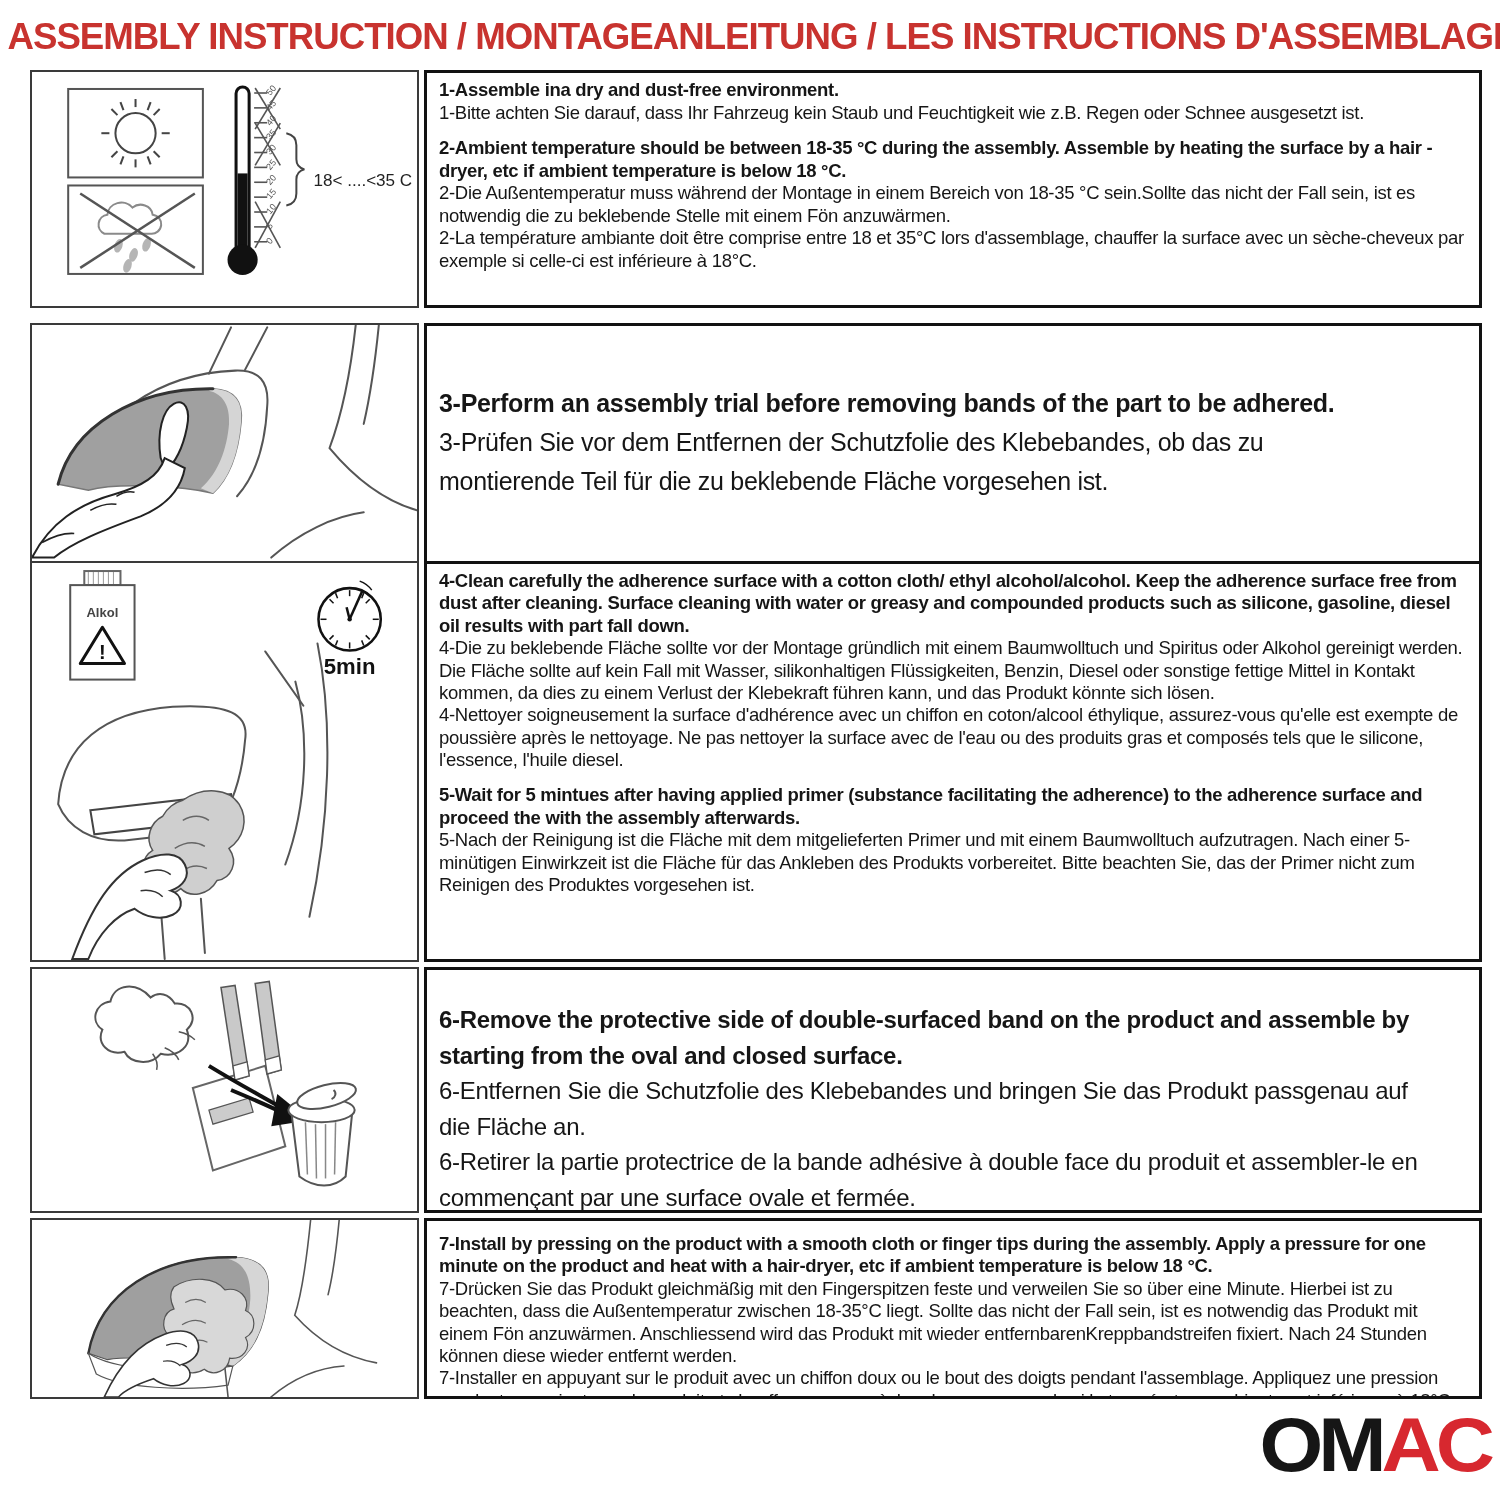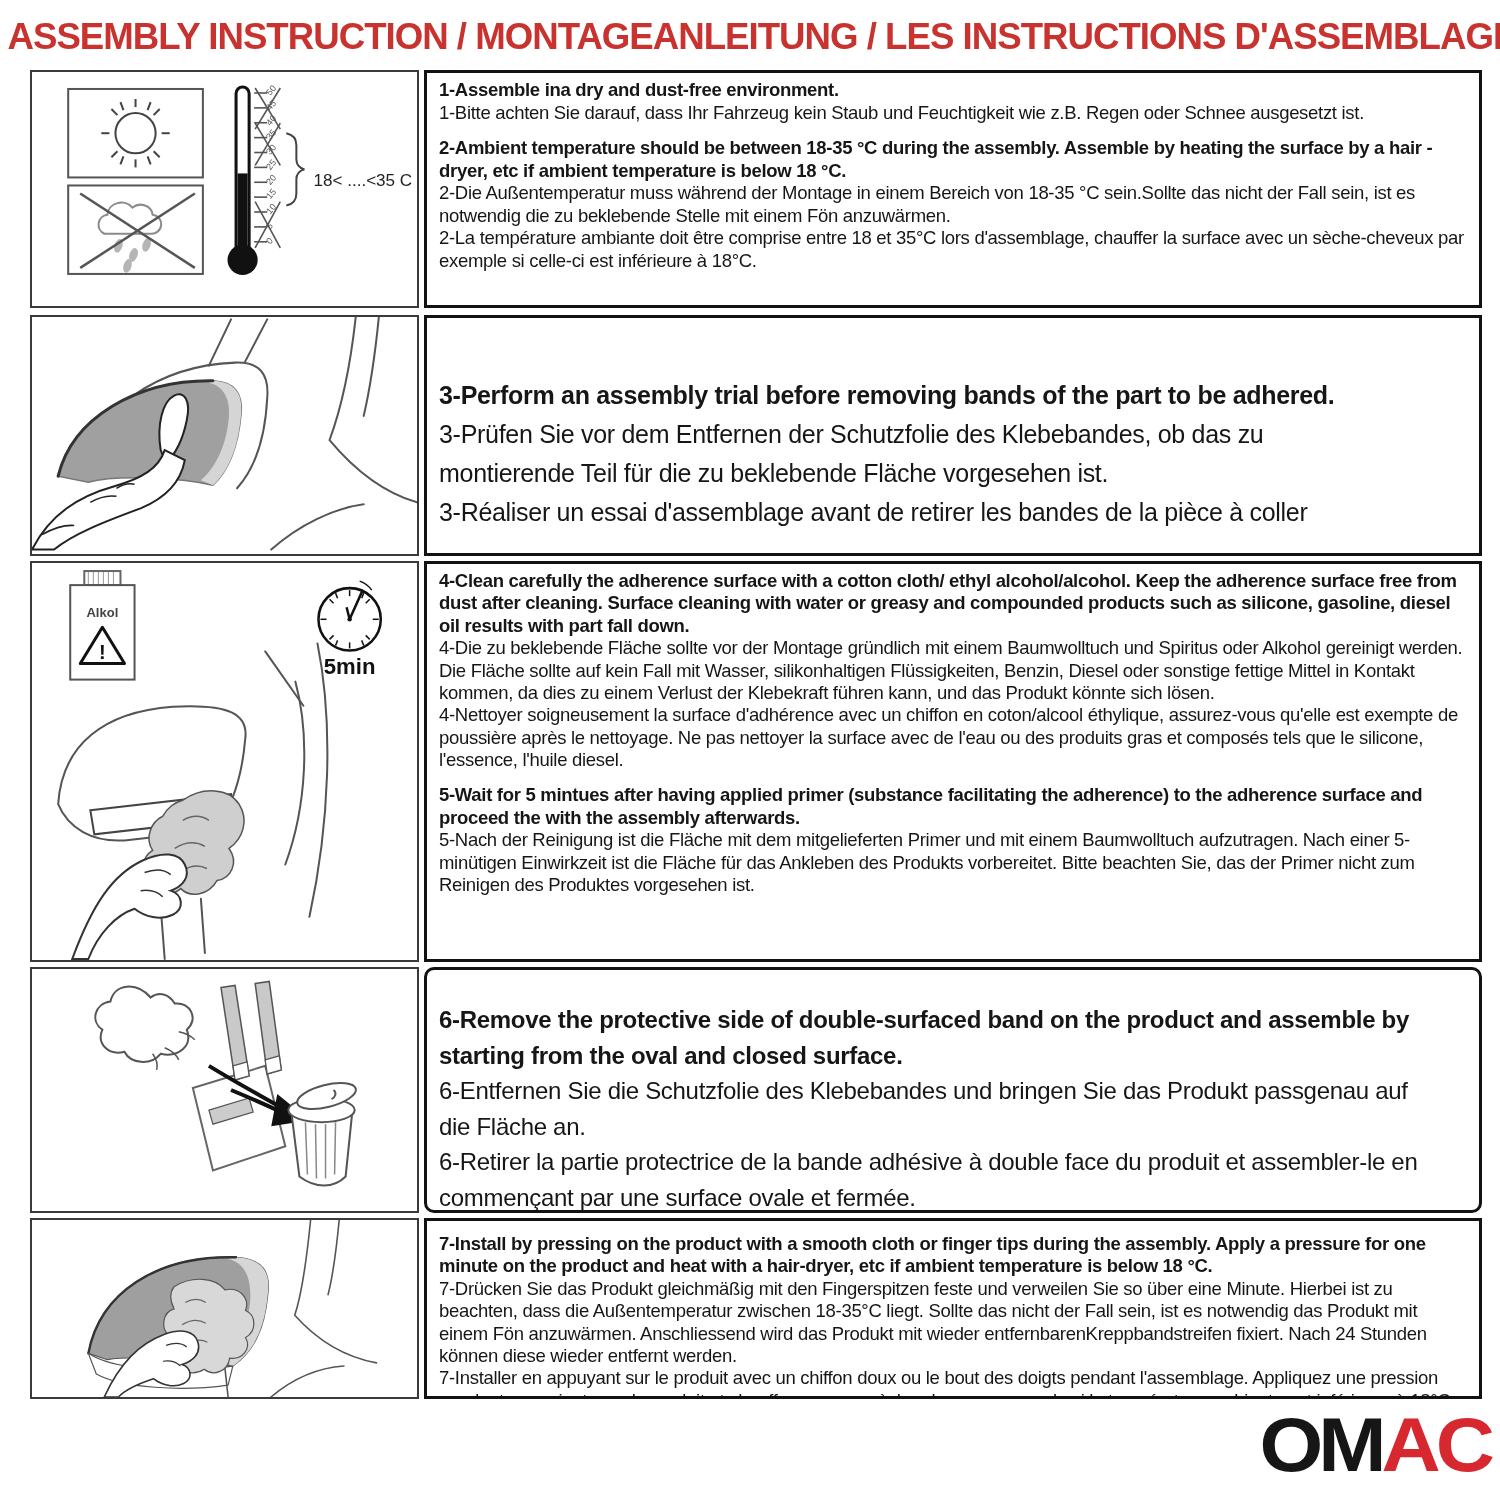--- a/index.html
+++ b/index.html
@@ -24,34 +24,34 @@
     border:2px solid #3a3a3a; background:#fff;
   }
   .illus svg { width:100%; height:100%; display:block; }
   .textbox {
     position:absolute; left:424px; width:1058px; height:100%;
     border:3px solid #121212; background:#fff;
     padding:6px 12px 8px 12px; overflow:hidden;
   }
 
   .row1 { top:70px;  height:238px; }
-  .row2 { top:315px; height:241px; }
+  .row2 { top:323px; height:241px; }
   .row3 { top:561px; height:401px; }
   .row4 { top:967px; height:246px; }
   .row5 { top:1218px; height:181px; }
 
   .t-sm  { font-size:18.5px; line-height:1.22; letter-spacing:-0.3px; }
   .t-sm5 { font-size:18.5px; line-height:1.21; letter-spacing:-0.3px; }
   .t-lg  { font-size:25px;   line-height:1.56; letter-spacing:-0.3px; }
   .t-md  { font-size:24px;   line-height:1.48; letter-spacing:-0.3px; }
   .b { font-weight:700; }
   .gap { margin-top:13px; }
   .row2 .textbox { padding-top:58px; }
   .row3 .textbox { padding-top:6px; }
-  .row4 .textbox { padding-top:32px;border-radius:10px; }
+  .row4 .textbox { padding-top:32px; }
   .row5 .textbox { padding-top:12px; }
   .narrow880  { max-width:885px; }
   .narrow1000 { max-width:1005px; }
 
   .logo {
     position:absolute; right:8px; top:1408px; z-index:6;
     background:#fff; padding:0 2px 4px 22px;
     font-size:82px; font-weight:800; letter-spacing:-5px;
     line-height:1.0; transform:scaleY(0.92); transform-origin:top;
     white-space:nowrap;
@@ -175,21 +175,20 @@
           <path d="M0,231 C18,196 46,178 82,168 C110,160 126,150 132,132 L152,142 C148,164 132,180 108,190 C70,204 40,216 22,231 Z" fill="#fff" stroke="#222" stroke-width="2"></path>
           <path d="M58,184 q14,-8 26,-6" fill="none" stroke="#222" stroke-width="1.5"></path>
           <path d="M84,170 q10,-6 18,-4" fill="none" stroke="#222" stroke-width="1.5"></path>
           <path d="M10,216 q18,-10 32,-9" fill="none" stroke="#222" stroke-width="1.5"></path>
         </g>
       </svg>
     </div>
     <div class="textbox t-lg">
       <p class="b">3-Perform an assembly trial before removing bands of the part to be adhered.</p>
       <p class="narrow880">3-Prüfen Sie vor dem Entfernen der Schutzfolie des Klebebandes, ob das zu montierende Teil für die zu beklebende Fläche vorgesehen ist.</p>
-      <p>3-Réaliser un essai d'assemblage avant de retirer les bandes de la pièce à coller</p>
     </div>
   </section>
 
   <section class="row row3">
     <div class="illus">
       <svg viewBox="0 0 383 395">
         <g>
           <rect x="52" y="8" width="36" height="14" fill="#fff" stroke="#666" stroke-width="2"></rect>
           <g stroke="#999" stroke-width="1">
               <line x1="56" y1="9" x2="56" y2="21"></line>

